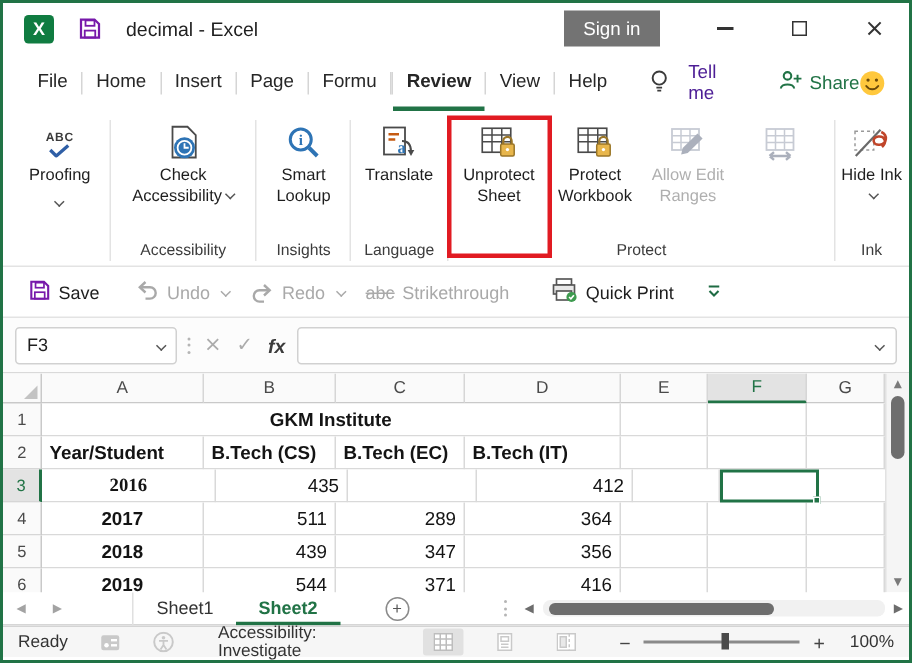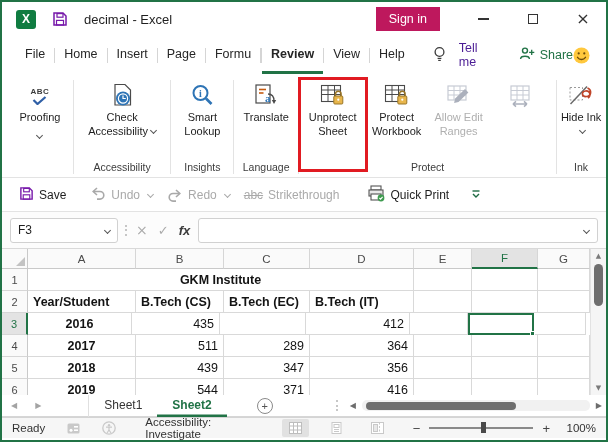--- a/index.html
+++ b/index.html
@@ -10,21 +10,21 @@
 
   .window { width:608px; height:442px; border:2px solid var(--green); background:#fff;
             display:flex; flex-direction:column; overflow:hidden; }
 
   
   .titlebar { height:34px; display:flex; align-items:center; padding:0 16px 0 14px; flex:none; }
   .xl-icon { width:20px; height:19px; background:#107C41; border-radius:3px; color:#fff;
              font-weight:bold; font-size:12px; display:flex; align-items:center; justify-content:center; }
   .tb-save { margin-left:16px; display:flex; }
   .tb-title { font-size:13px; color:#1f1f1f; margin-left:16px; }
-  .signin { margin-left:auto; background:#be185d; color:#fff; font-size:12.5px; padding:5px 13px; }
+  .signin { margin-left:auto; background:#737373; color:#fff; font-size:12.5px; padding:5px 13px; }
   .win-btn { margin-left:36px; display:flex; align-items:center; justify-content:center; width:14px; height:14px; }
   .min-bar { width:11px; height:1.4px; background:#333; }
   .max-box { width:10px; height:10px; border:1.3px solid #333; }
   .close-x { font-size:16px; color:#333; line-height:1; }
 
   
   .menubar { height:38px; display:flex; align-items:center; padding:0 16px 0 14px; font-size:12.5px; flex:none; }
   .menu-tabs { display:flex; align-items:center; height:38px; }
   .mtab { padding:0 9px; height:38px; line-height:37px; color:#262626; white-space:nowrap; }
   .mtab.underlined { box-shadow: inset 0 -3px 0 var(--green); }
@@ -466,21 +466,21 @@
             <div class="gcell b left" style="width: 108px;">Year/Student</div>
             <div class="gcell b left" style="width: 88px;">B.Tech (CS)</div>
             <div class="gcell b left" style="width: 86px;">B.Tech (EC)</div>
             <div class="gcell b left" style="width: 104px;">B.Tech (IT)</div>
             <div class="gcell" style="width: 58px;"></div>
             <div class="gcell" style="width: 66px;"></div>
             <div class="gcell" style="width: 52px;"></div>
           </div>
           <div class="grow">
             <div class="rh sel">3</div>
-            <div class="gcell b center" style="width: 104px;">2016</div>
+            <div class="gcell b center" style="width: 116px; font-family: Liberation Serif, serif;">2016</div>
             <div class="gcell right" style="width: 88px;">435</div>
             <div class="gcell" style="width: 86px;"></div>
             <div class="gcell right" style="width: 104px;">412</div>
             <div class="gcell" style="width: 58px;"></div>
             <div class="gcell selcell" style="width: 66px;">
               <span class="fill-handle"></span>
             </div>
             <div class="gcell" style="width: 52px;"></div>
           </div>
           <div class="grow">

